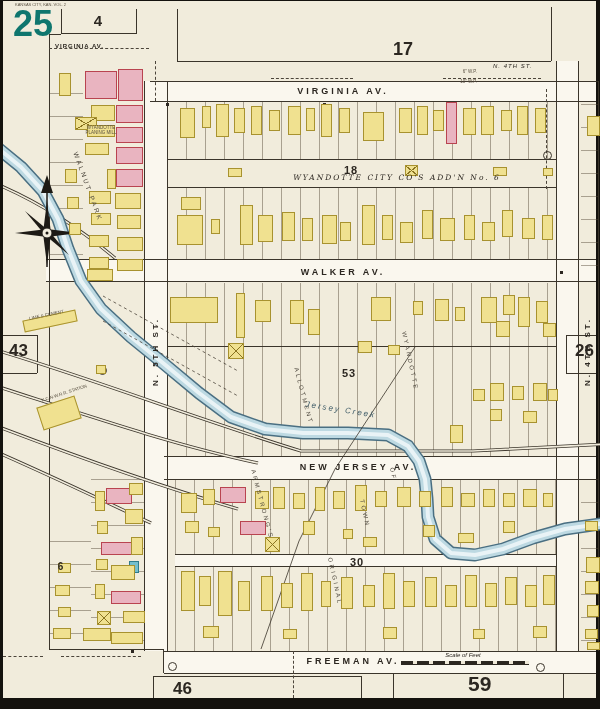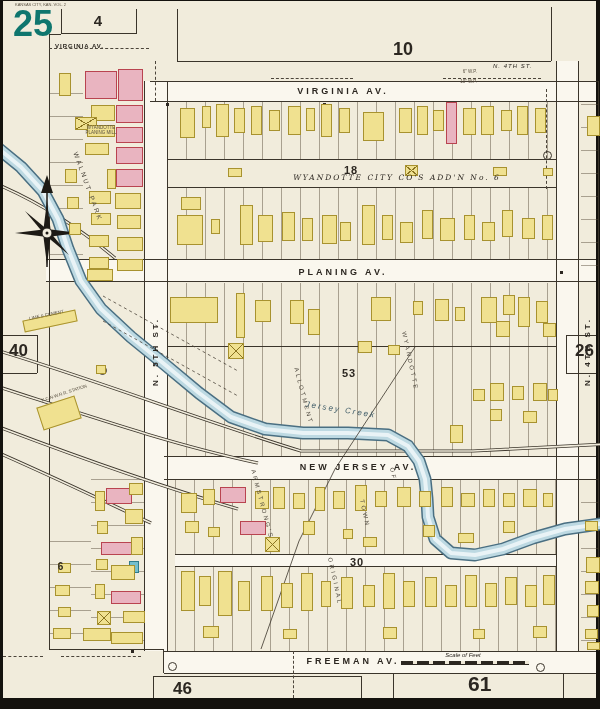--- a/index.html
+++ b/index.html
@@ -331,29 +331,29 @@
         <div class="bld y" style="left: 55px; top: 606px; width: 13px; height: 10px;"></div>
         <div class="bld y" style="left: 50px; top: 627px; width: 18px; height: 11px;"></div>
         <div class="bld y" style="left: 93px; top: 364px; width: 10px; height: 9px;"></div>
         <div class="bld y" style="left: 36px; top: 400px; width: 40px; height: 24px; transform: rotate(-18deg);"></div>
         <div class="bld y" style="left: 20px; top: 314px; width: 54px; height: 12px; transform: rotate(-12deg);"></div>
       </div>
 
   <div class="lbl tiny" style="left:12px;top:2px;font-size:4px;">KANSAS CITY, KAN. VOL. 2</div>
   <div class="lbl pg" style="left:10px;top:2px;font-size:36px;color:#0f766e;">25</div>
   <div class="lbl pg" style="left:58px;top:11px;width:74px;text-align:center;font-size:15px;">4</div>
-  <div class="lbl pg" style="left:390px;top:38px;font-size:18px;">10</div>
-  <div class="lbl pg" style="left:6px;top:340px;font-size:17px;">40</div>
+  <div class="lbl pg" style="left:390px;top:38px;font-size:18px;">17</div>
+  <div class="lbl pg" style="left:6px;top:340px;font-size:17px;">43</div>
   <div class="lbl pg" style="left:572px;top:340px;font-size:17px;">26</div>
   <div class="lbl pg" style="left:170px;top:678px;font-size:17px;">46</div>
-  <div class="lbl pg" style="left:465px;top:671px;font-size:21px;">61</div>
+  <div class="lbl pg" style="left:465px;top:671px;font-size:21px;">59</div>
 
   <div class="lbl st-lbl" style="left:240px;top:85px;width:200px;font-size:9px;">VIRGINIA  AV.</div>
   <div class="lbl" style="left:52px;top:42px;font-size:6px;font-weight:bold;letter-spacing:1px;">VIRGINIA  AV.</div>
-  <div class="lbl st-lbl" style="left:260px;top:266px;width:160px;">PLANING  AV.</div>
+  <div class="lbl st-lbl" style="left:260px;top:266px;width:160px;">WALKER  AV.</div>
   <div class="lbl st-lbl" style="left:250px;top:655px;width:200px;">FREEMAN  AV.</div>
   <div class="lbl st-lbl" style="left:250px;top:461px;width:210px;">NEW  JERSEY  AV.</div>
   <div class="lbl st-lbl" style="left:97px;top:346px;width:110px;font-size:8px;transform:rotate(-90deg);">N.  5TH  ST.</div>
   <div class="lbl st-lbl" style="left:529px;top:346px;width:110px;font-size:8px;transform:rotate(-90deg);">N.  4TH  ST.</div>
   <div class="lbl" style="left:490px;top:62px;font-size:6px;font-style:italic;letter-spacing:1px;">N. 4TH ST.</div>
 
   <div class="lbl blk-no" style="left:336px;top:163px;width:24px;">18</div>
   <div class="lbl blk-no" style="left:334px;top:366px;width:24px;">53</div>
   <div class="lbl blk-no" style="left:342px;top:555px;width:24px;">30</div>
   <div class="lbl blk-no" style="left:50px;top:560px;width:16px;font-size:10px;">6</div>

